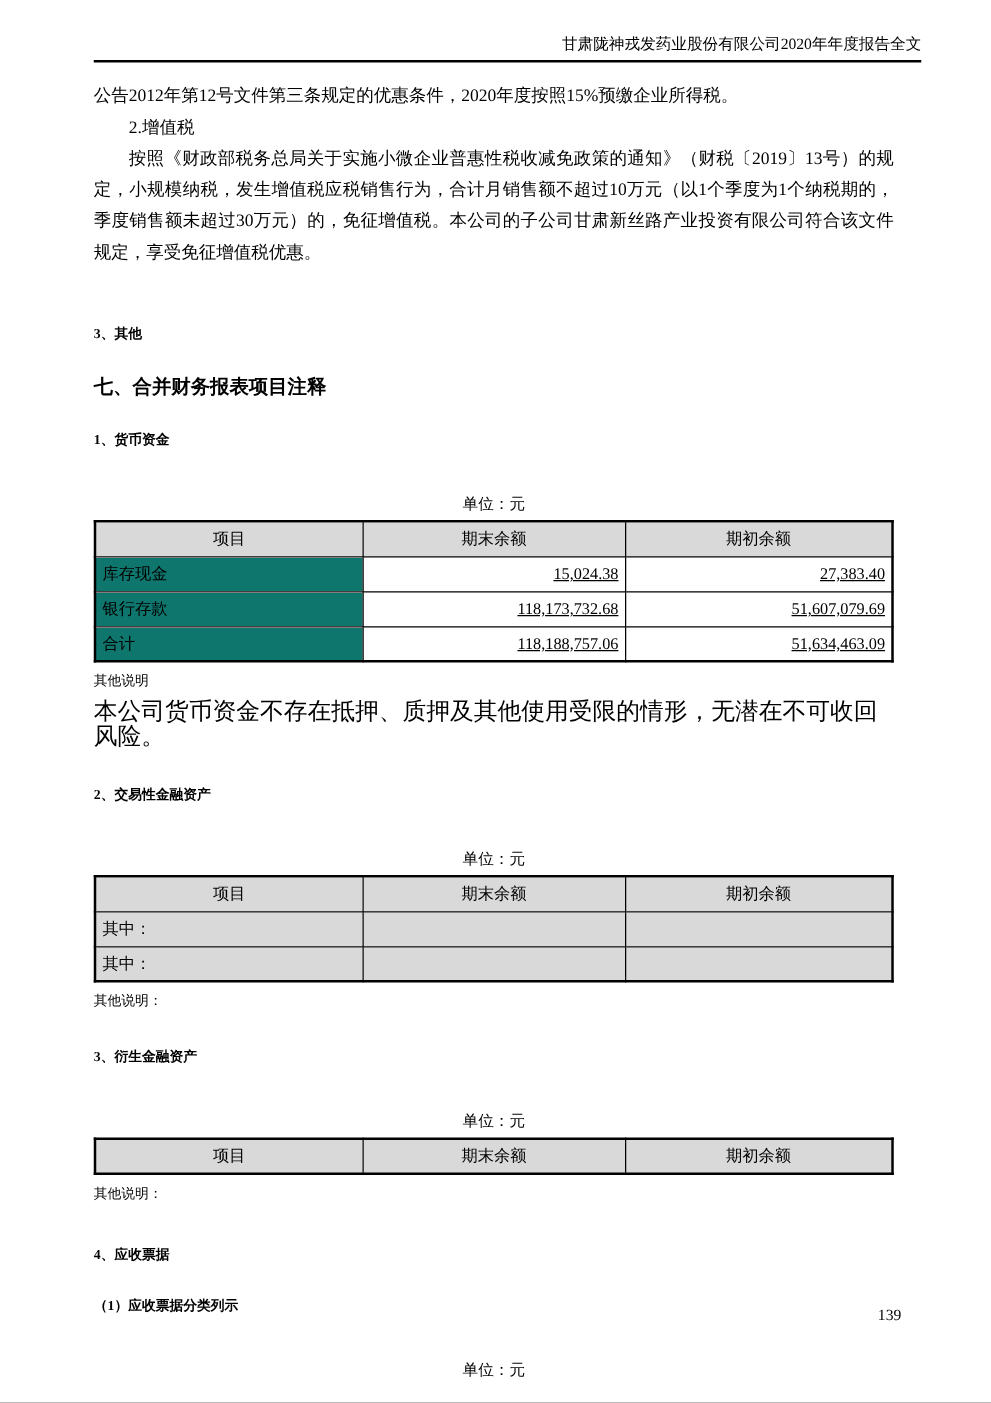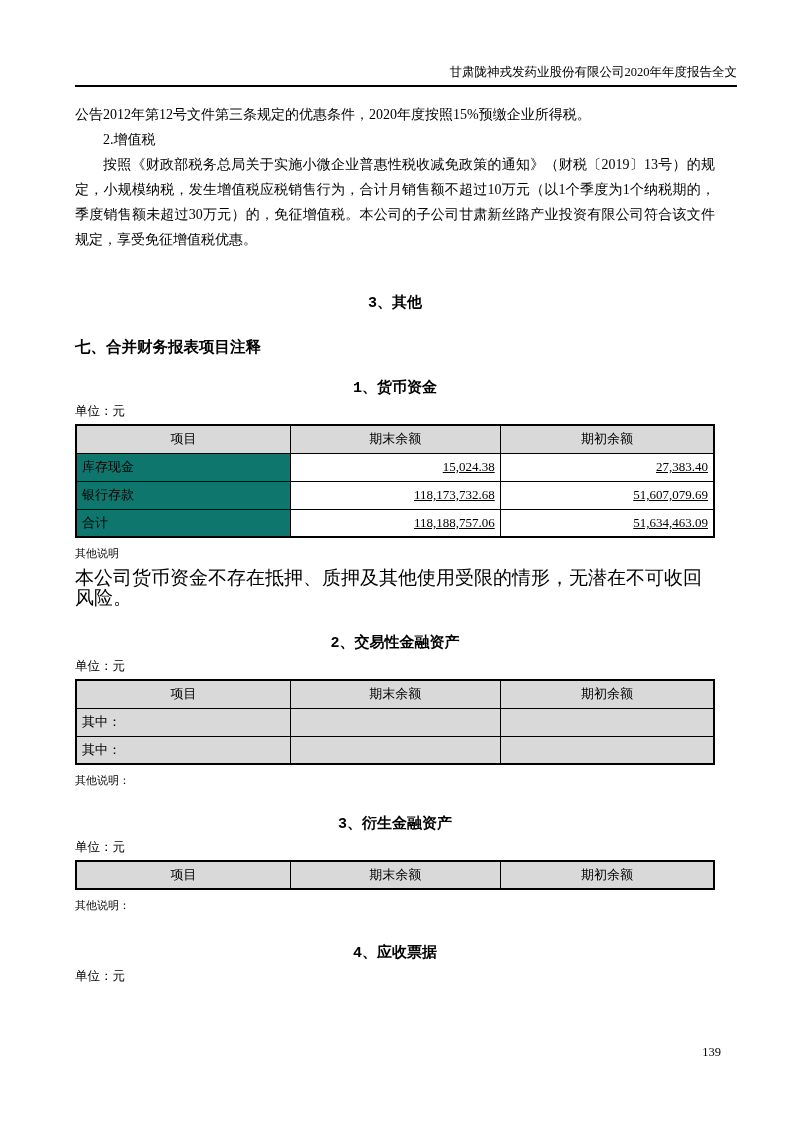--- a/index.html
+++ b/index.html
@@ -9,57 +9,56 @@
     width: 793px;
     height: 1122px;
     margin: 0 auto;
     background: #ffffff;
     color: #000000;
     font-family: "Liberation Serif", "DejaVu Serif", serif;
     overflow: hidden;
   }
   .doc-header {
     margin: 0 56px 0 75px;
-    padding-top: 64px;
+    padding-top: 27px;
     padding-bottom: 5px;
     border-bottom: 2px solid #000;
     text-align: right;
     font-size: 12.5px;
     line-height: 16px;
   }
   .content {
     margin: 0 78px 0 75px; 
   }
   .para {
     font-size: 14px;
     line-height: 25px;
     text-align: justify;
   }
   .para.first { margin-top: 15px; }
   .indent { text-indent: 2em; }
   .h-sub {
-    font-family: Liberation Mono, monospace;
+    font-family: Liberation Serif, serif;
     font-weight: bold;
-    font-size: 15px;
+    font-size: 11px;
     line-height: 16px;
-    text-align: center;
   }
   .h-main {
     font-family: "Liberation Sans", "DejaVu Sans", sans-serif;
     font-weight: bold;
     font-size: 15.5px;
     line-height: 17px;
   }
   .mt-s3   { margin-top: 44px; }
   .mt-s7   { margin-top: 26px; }
   .mt-s71  { margin-top: 26px; }
   .unit {
-    margin-top: 7px;
+    margin-top: 36px;
     margin-bottom: 6px;
-    text-align: left;
+    text-align: center;
     font-size: 12.5px;
     line-height: 14px;
   }
   table.fin {
     width: 100%;
     border-collapse: collapse;
     table-layout: fixed;
   }
   table.fin, table.fin td {
     border: 1px solid #000;
@@ -196,20 +195,21 @@
         <td class="th col-2">期末余额</td>
         <td class="th col-3">期初余额</td>
       </tr>
     </tbody>
       </table>
 
     <div class="note-small">其他说明：</div>
 
     <div class="h-sub gap-before-h" style="margin-top:32px;">4、应收票据</div>
 
+    <div class="h-sub" style="margin-top:25px;">（1）应收票据分类列示</div>
 
     <div class="unit">单位：元</div>
 
   </div>
 
   <div class="page-number">139</div>
 
 </div>
 
 </body></html>

